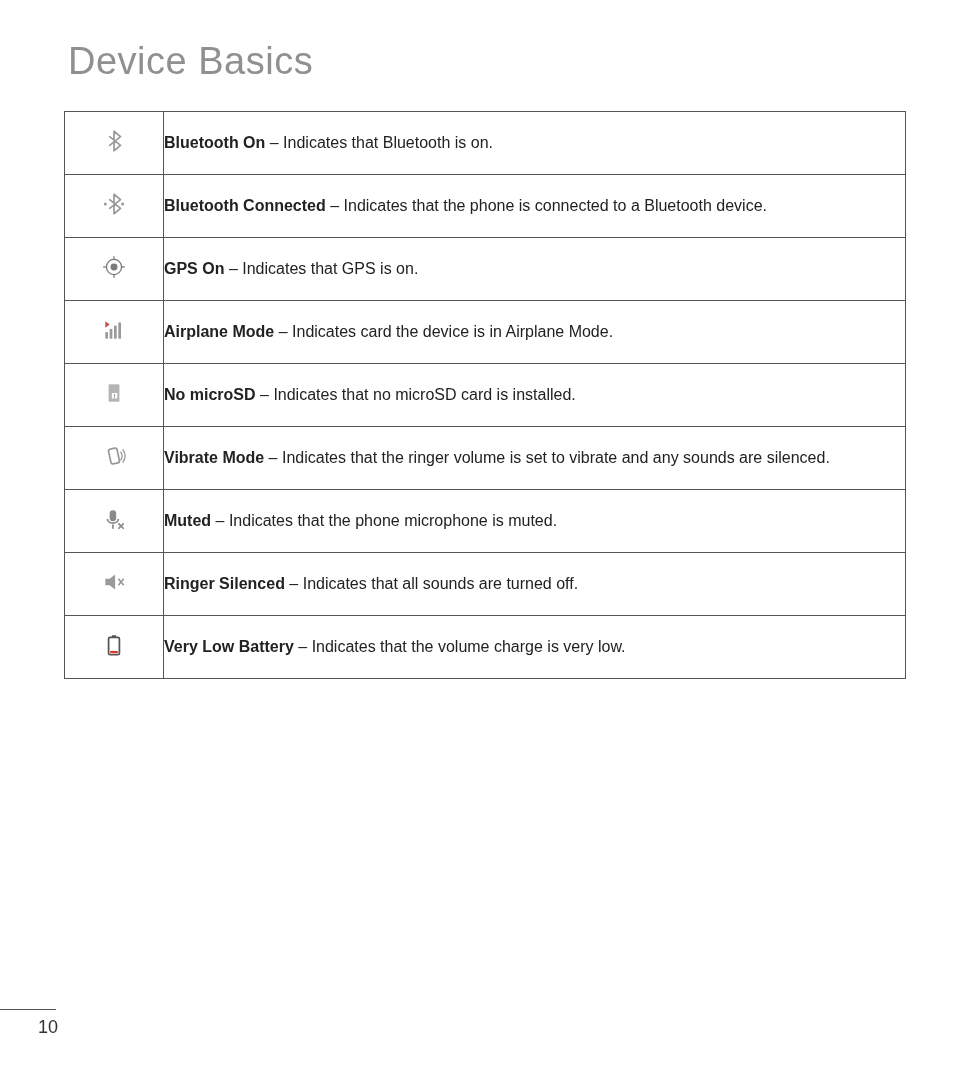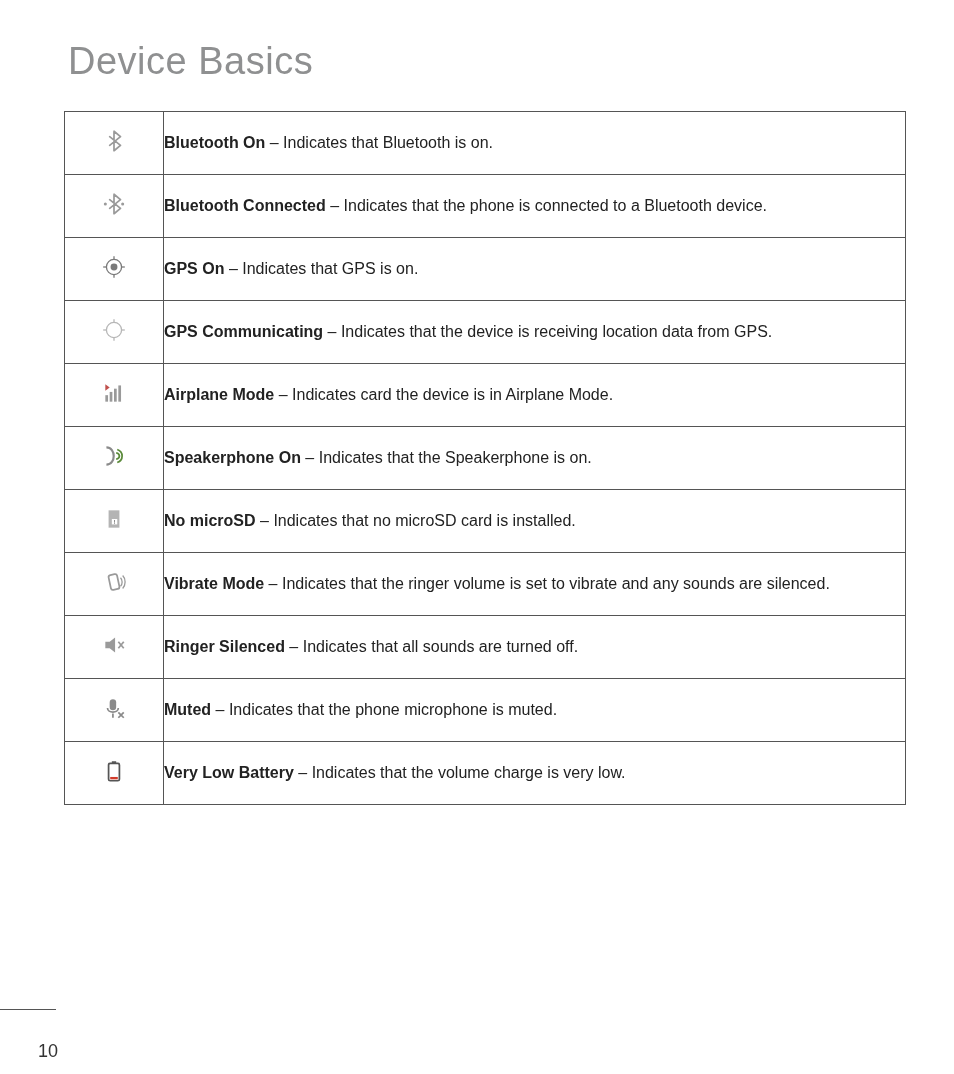--- a/index.html
+++ b/index.html
@@ -47,21 +47,21 @@
   }
   td.desc-cell .term {
     font-weight: 600;
   }
   td.desc-cell .sep {
     font-weight: 400;
   }
   .page-number {
     position: absolute;
     left: 38px;
-    bottom: 12px;
+    bottom: 36px;
     font-size: 18px;
     color: #333;
   }
   .footer-rule {
     position: absolute;
     left: 0;
     bottom: 64px;
     width: 56px;
     border-top: 1px solid #555;
   }
@@ -165,59 +165,47 @@
         <td class="desc-cell"><span class="term">Bluetooth Connected</span><span class="sep"> – </span><span>Indicates that the phone is connected to a Bluetooth device.</span></td>
       </tr>
       <tr>
         <td class="icon-cell"><span><svg viewBox="0 0 24 24">
                 <use href="#gps-on-icon"></use>
               </svg></span></td>
         <td class="desc-cell"><span class="term">GPS On</span><span class="sep"> – </span><span>Indicates that GPS is on.</span></td>
       </tr>
       <tr>
         <td class="icon-cell"><span><svg viewBox="0 0 24 24">
-                <use href="#gps-communicating-icon"></use>
-              </svg></span></td>
-        <td class="desc-cell"><span class="term">GPS Communicating</span><span class="sep"> – </span><span>Indicates that the device is receiving location data from GPS.</span></td>
-      </tr>
-      <tr>
-        <td class="icon-cell"><span><svg viewBox="0 0 24 24">
                 <use href="#airplane-mode-icon"></use>
               </svg></span></td>
         <td class="desc-cell"><span class="term">Airplane Mode</span><span class="sep"> – </span><span>Indicates card the device is in Airplane Mode.</span></td>
       </tr>
       <tr>
         <td class="icon-cell"><span><svg viewBox="0 0 24 24">
-                <use href="#speakerphone-icon"></use>
-              </svg></span></td>
-        <td class="desc-cell"><span class="term">Speakerphone On</span><span class="sep"> – </span><span>Indicates that the Speakerphone is on.</span></td>
-      </tr>
-      <tr>
-        <td class="icon-cell"><span><svg viewBox="0 0 24 24">
                 <use href="#no-microsd-icon"></use>
               </svg></span></td>
         <td class="desc-cell"><span class="term">No microSD</span><span class="sep"> – </span><span>Indicates that no microSD card is installed.</span></td>
       </tr>
       <tr>
         <td class="icon-cell"><span><svg viewBox="0 0 24 24">
                 <use href="#vibrate-mode-icon"></use>
               </svg></span></td>
         <td class="desc-cell"><span class="term">Vibrate Mode</span><span class="sep"> – </span><span>Indicates that the ringer volume is set to vibrate and any sounds are silenced.</span></td>
       </tr>
       <tr>
         <td class="icon-cell"><span><svg viewBox="0 0 24 24">
+                <use href="#muted-icon"></use>
+              </svg></span></td>
+        <td class="desc-cell"><span class="term">Muted</span><span class="sep"> – </span><span>Indicates that the phone microphone is muted.</span></td>
+      </tr>
+      <tr>
+        <td class="icon-cell"><span><svg viewBox="0 0 24 24">
                 <use href="#ringer-silenced-icon"></use>
               </svg></span></td>
         <td class="desc-cell"><span class="term">Ringer Silenced</span><span class="sep"> – </span><span>Indicates that all sounds are turned off.</span></td>
-      </tr>
-      <tr>
-        <td class="icon-cell"><span><svg viewBox="0 0 24 24">
-                <use href="#muted-icon"></use>
-              </svg></span></td>
-        <td class="desc-cell"><span class="term">Muted</span><span class="sep"> – </span><span>Indicates that the phone microphone is muted.</span></td>
       </tr>
       <tr>
         <td class="icon-cell"><span><svg viewBox="0 0 24 24">
                 <use href="#very-low-battery-icon"></use>
               </svg></span></td>
         <td class="desc-cell"><span class="term">Very Low Battery</span><span class="sep"> – </span><span>Indicates that the volume charge is very low.</span></td>
       </tr>
     </tbody>
   </table>
 

